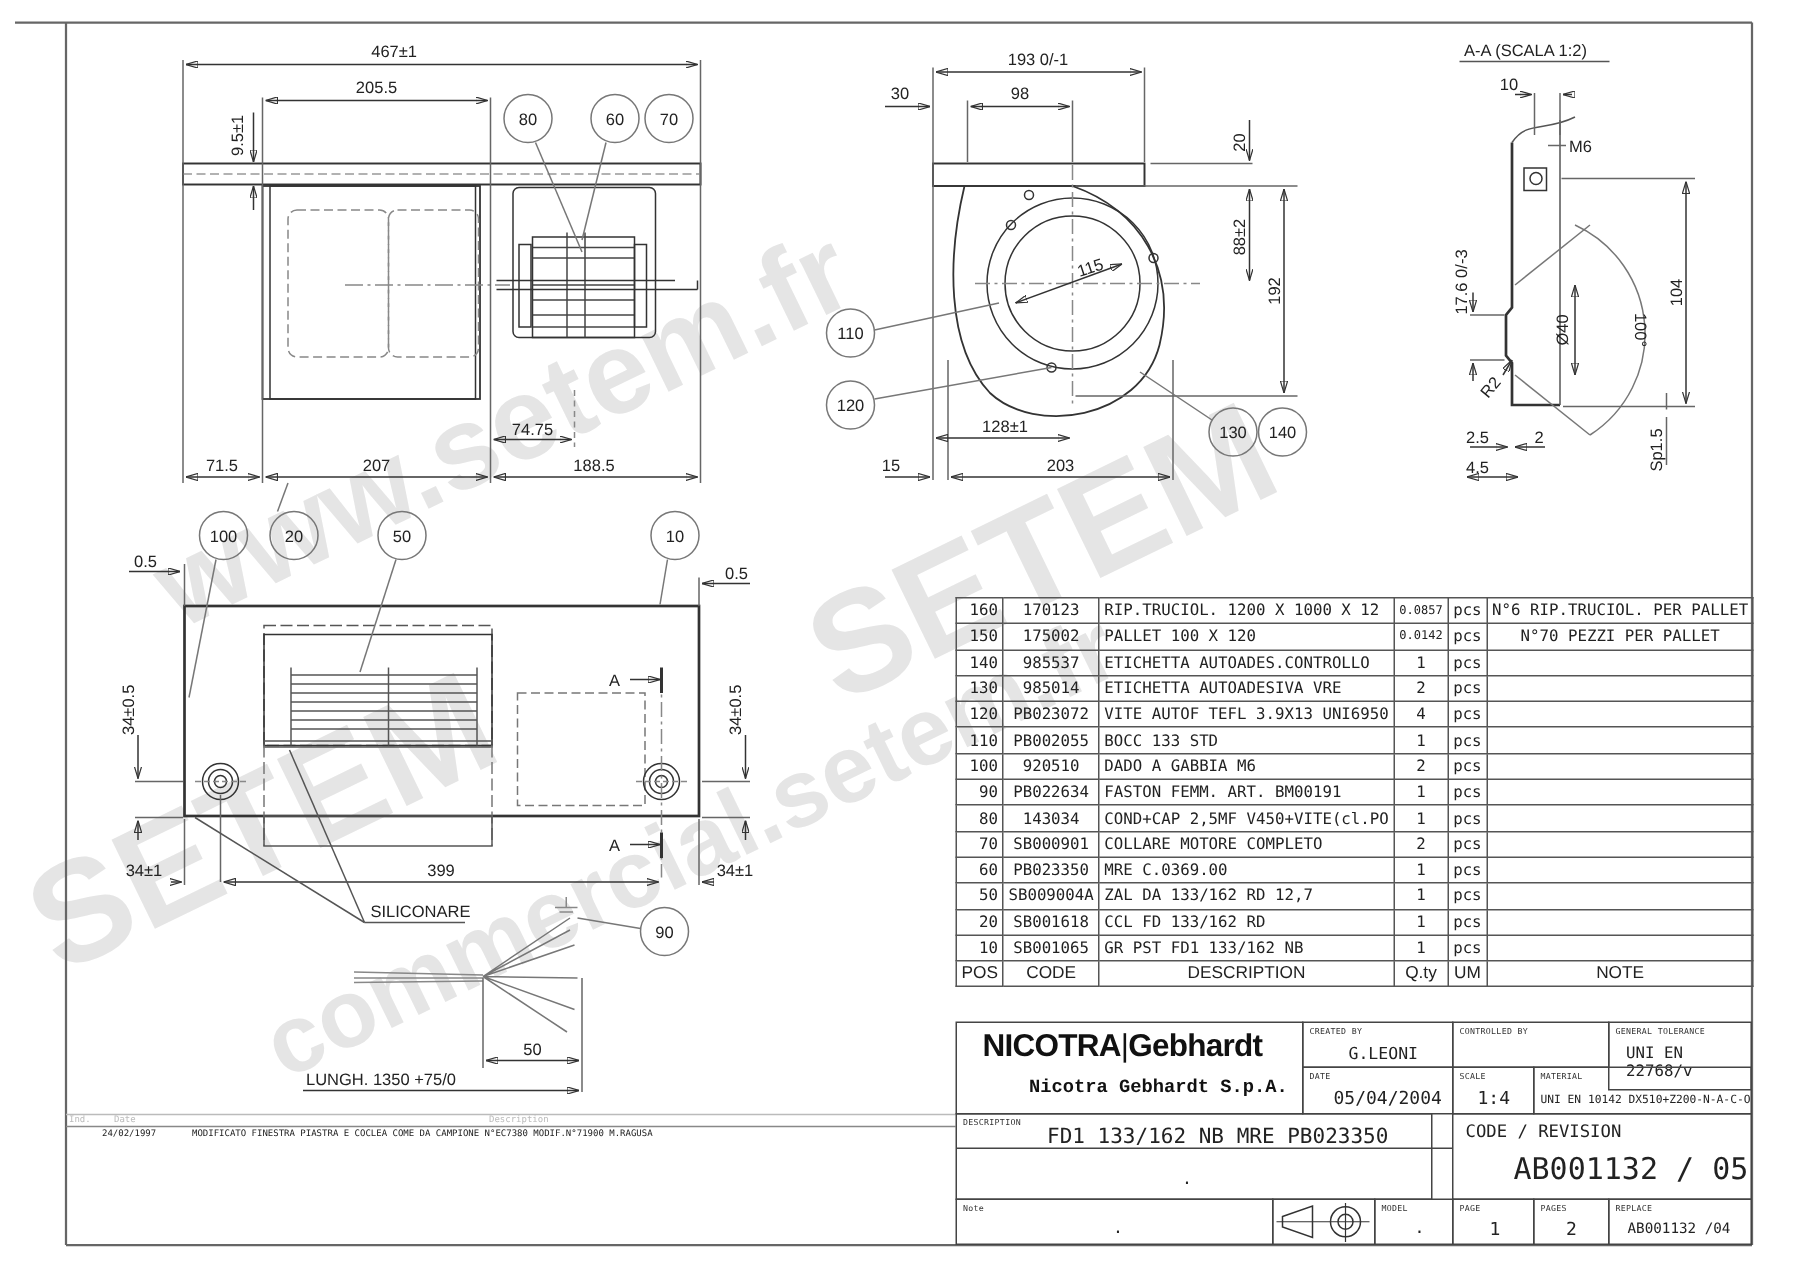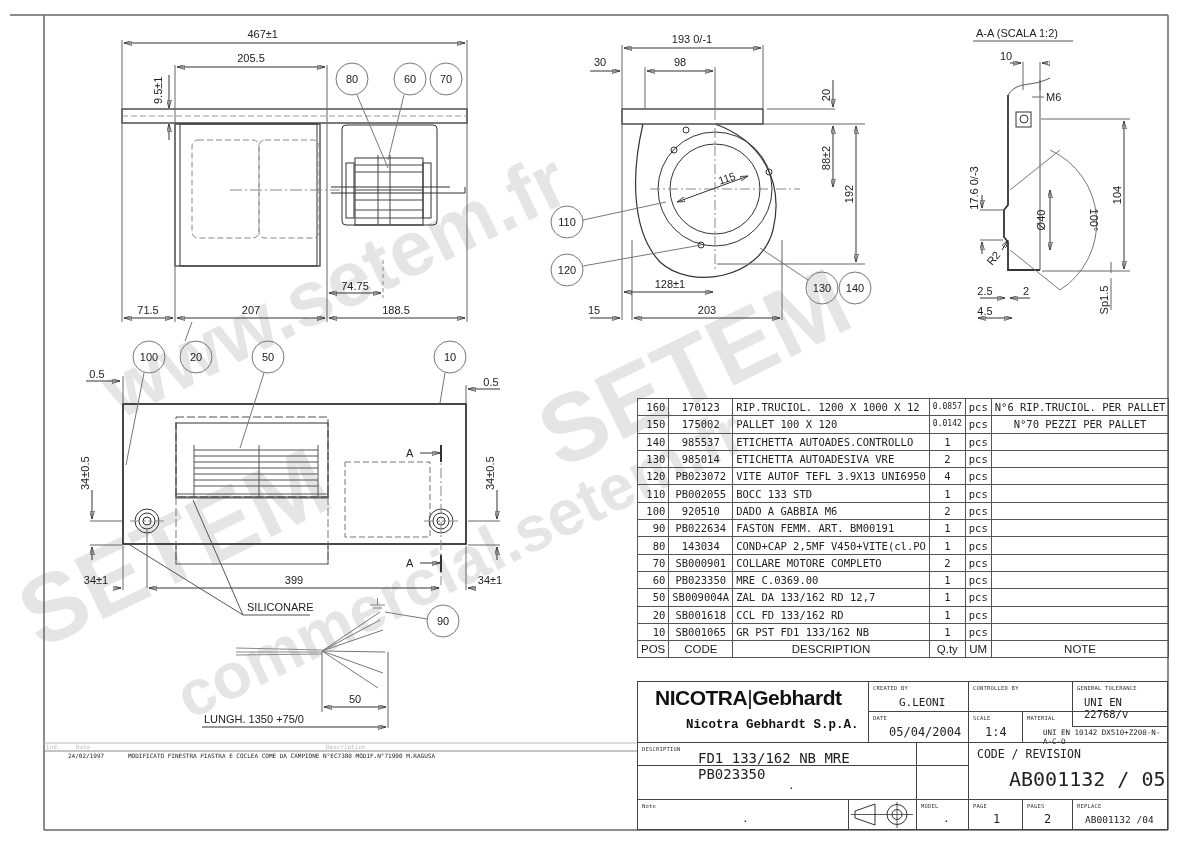--- a/index.html
+++ b/index.html
@@ -480,23 +480,23 @@
   <div class="tb" style="left:868px; top:711px; width:101px; height:32px;">
     <span class="lbl">DATE</span>
     <span class="val" style="left:20px; top:13px; font-size:12px;">05/04/2004</span>
   </div>
   <div class="tb" style="left:968px; top:711px; width:55px; height:32px;">
     <span class="lbl">SCALE</span>
     <span class="val" style="left:16px; top:13px; font-size:12px;">1:4</span>
   </div>
   <div class="tb" style="left:1022px; top:711px; width:146px; height:32px;">
     <span class="lbl">MATERIAL</span>
-    <span class="val" style="left:20px; top:16px; font-size:7.5px;">UNI EN 10142 DX510+Z200-N-A-C-O</span>
-  </div>
-  <div class="tb" style="left:637px; top:742px; width:280px; height:58px;">
+    <span class="val" style="left:4px; top:16px; font-size:7.5px;">UNI EN 10142 DX510+Z200-N-A-C-O</span>
+  </div>
+  <div class="tb" style="left:637px; top:742px; width:318px; height:58px;">
     <span class="lbl">DESCRIPTION</span>
     <span class="val" style="left:60px; top:7px; font-size:14px;">FD1 133/162 NB MRE PB023350</span>
     <div class="abs" style="left:0; top:22px; width:330px; border-top:1px solid #444;"></div>
     <span class="val" style="left:150px; top:36px;">.</span>
   </div>
   <div class="tb" style="left:968px; top:742px; width:200px; height:58px;">
     <span class="val" style="left:8px; top:4px; font-size:11.5px;">CODE / REVISION</span>
     <span class="val" style="left:40px; top:24px; font-size:20px;">AB001132 / 05</span>
   </div>
   <div class="tb" style="left:637px; top:799px; width:212px; height:31px;">

